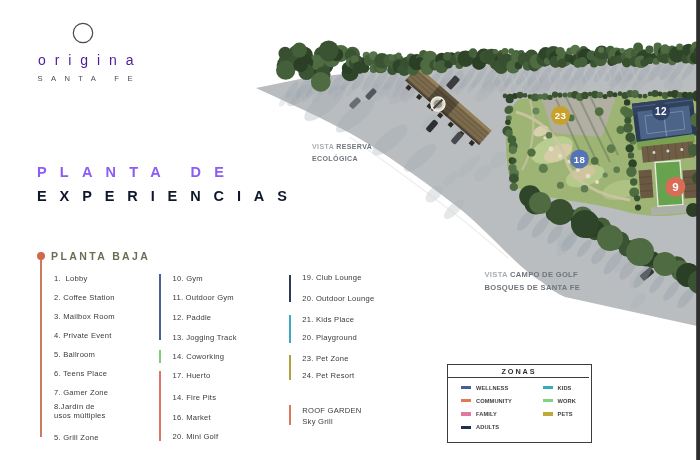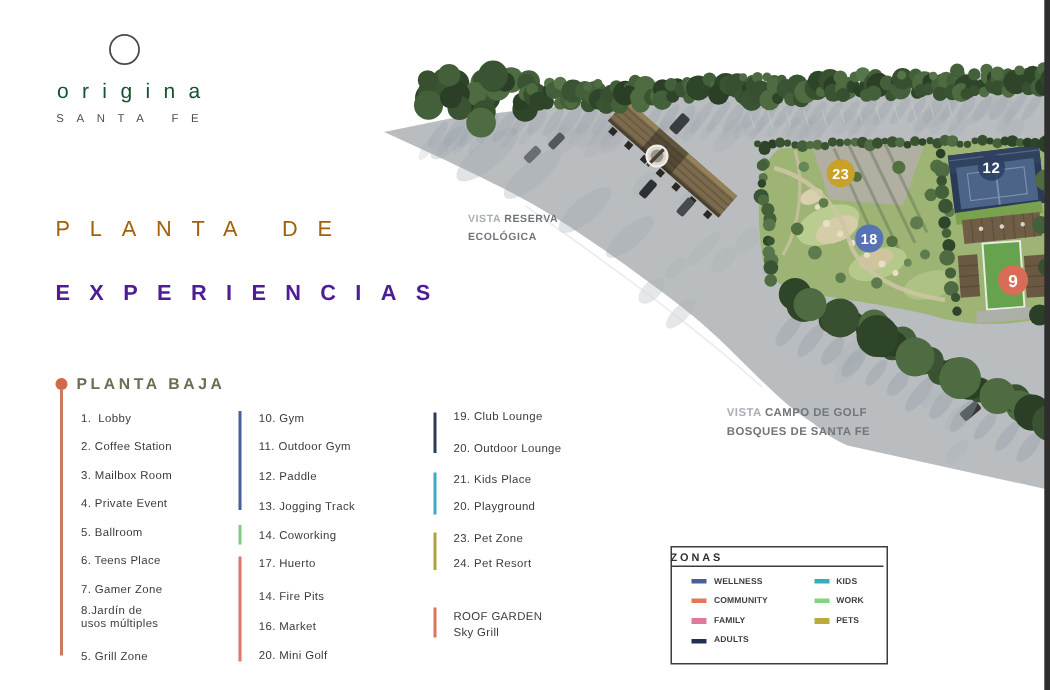--- a/index.html
+++ b/index.html
@@ -650,27 +650,27 @@
 </svg>
 
 <div class="abs" style="left:312px;top:140.5px;font-size:7px;font-weight:bold;letter-spacing:0.4px;color:#70767c;line-height:12.6px"><span style="color:#a9aeb4">VISTA </span>RESERVA<br>ECOLÓGICA</div>
 
 <div class="abs" style="left:484.5px;top:268px;font-size:7.6px;font-weight:bold;letter-spacing:0.3px;color:#70767c;line-height:13.2px"><span style="color:#a9aeb4">VISTA </span>CAMPO DE GOLF<br>BOSQUES DE SANTA FE</div>
 
 <svg class="abs" style="left:70px;top:20px" width="26" height="26" viewBox="0 0 26 26">
     <circle cx="13" cy="13" r="9.7" fill="none" stroke="#4a4a4a" stroke-width="1.2"></circle>
   </svg>
 
-<div class="abs" style="left:38px;top:52px;font-size:14px;letter-spacing:8.9px;color:#14532d">origina</div>
+<div class="abs" style="left:38px;top:52px;font-size:14px;letter-spacing:8.9px;color:#4c1d95">origina</div>
 
 <div class="abs" style="left:37.5px;top:73.5px;font-size:7.6px;letter-spacing:8.4px;color:#4c4c4c">SANTA FE</div>
 
-<div class="abs" style="left:37px;top:145px;font-size:14.5px;letter-spacing:13.2px;color:#a16207;font-weight:normal">PLANTA DE</div>
-
-<div class="abs" style="left:37px;top:188px;font-size:14.5px;letter-spacing:12.9px;color:#4c1d95;font-weight:bold">EXPERIENCIAS</div>
+<div class="abs" style="left:37px;top:164px;font-size:14.5px;letter-spacing:13.2px;color:#8b5cf6;font-weight:bold">PLANTA DE</div>
+
+<div class="abs" style="left:37px;top:188px;font-size:14.5px;letter-spacing:12.9px;color:#0f172a;font-weight:bold">EXPERIENCIAS</div>
 
 <div class="abs" style="left:36.9px;top:251.8px;width:7.8px;height:7.8px;border-radius:50%;background:#d2684a"></div>
 
 <div class="abs" style="left:39.9px;top:259.5px;width:1.9px;height:177px;background:#cc7a5f"></div>
 
 <div class="abs" style="left:51px;top:249.5px;font-size:10.5px;font-weight:bold;letter-spacing:2.4px;color:#6d6d54">PLANTA BAJA</div>
 
 <div class="item" style="left:54px;top:274.5px">1.&nbsp; Lobby</div>
 <div class="item" style="left:54px;top:293.7px">2. Coffee Station</div>
 <div class="item" style="left:54px;top:312.9px">3. Mailbox Room</div>
@@ -709,21 +709,21 @@
 <div class="item" style="left:302.3px;top:294.8px">20. Outdoor Lounge</div>
 <div class="item" style="left:302.3px;top:315.6px">21. Kids Place</div>
 <div class="item" style="left:302.3px;top:333.9px">20. Playground</div>
 <div class="item" style="left:302.3px;top:354.7px">23. Pet Zone</div>
 <div class="item" style="left:302.3px;top:372.3px">24. Pet Resort</div>
 
 <div class="item" style="left:302.3px;top:406.3px;line-height:10.6px">ROOF GARDEN<br>Sky Grill</div>
 
 <div class="abs" style="left:447px;top:364px;width:142.5px;height:76.5px;border:1.2px solid #3c3c3c;background:#fff"></div>
 
-<div class="abs" style="left:447px;top:366.5px;width:144px;text-align:left;font-size:7.3px;font-weight:bold;letter-spacing:1.9px;color:#2f2f2f">ZONAS</div>
+<div class="abs" style="left:447px;top:366.5px;width:144px;text-align:center;font-size:7.3px;font-weight:bold;letter-spacing:1.9px;color:#2f2f2f">ZONAS</div>
 
 <div class="abs" style="left:448.2px;top:377.3px;width:140.5px;height:1px;background:#3c3c3c"></div>
 
 <div class="abs" style="left:461px;top:385.9px;width:9.5px;height:3.4px;background:#4a5f94"></div>
 <div class="abs" style="left:476px;top:384.5px;font-size:5.7px;font-weight:bold;color:#3e3e3e;letter-spacing:0.1px">WELLNESS</div>
 
 <div class="abs" style="left:461px;top:399.1px;width:9.5px;height:3.4px;background:#e07a56"></div>
 <div class="abs" style="left:476px;top:397.7px;font-size:5.7px;font-weight:bold;color:#3e3e3e;letter-spacing:0.1px">COMMUNITY</div>
 
 <div class="abs" style="left:461px;top:412.4px;width:9.5px;height:3.4px;background:#e078a0"></div>

